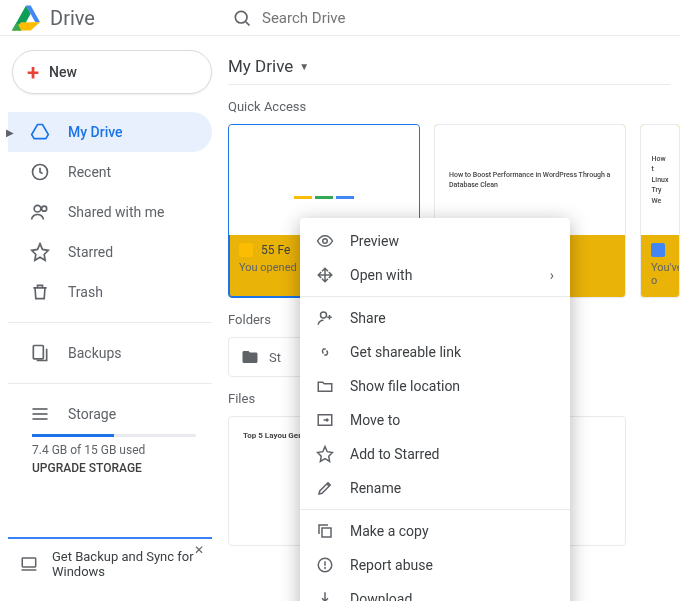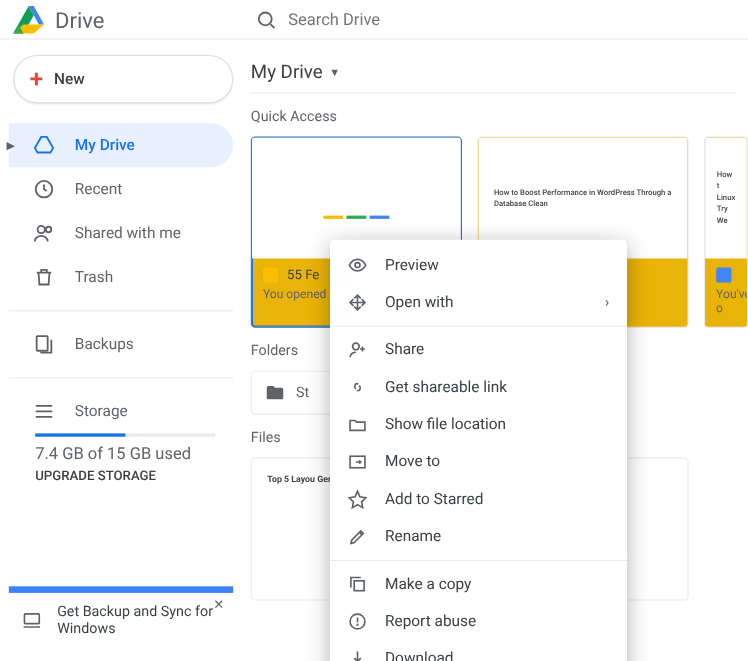--- a/index.html
+++ b/index.html
@@ -21,24 +21,24 @@
 .nav-item { display: flex; align-items: center; gap: 18px; height: 40px; padding: 0 10px 0 22px; border-radius: 0 20px 20px 0; color: #5f6368; cursor: pointer; }
 .nav-item.active { background: #e8f0fe; color: #1a73e8; font-weight: 500; }
 .nav-item.active svg { stroke: #1a73e8; fill: none; }
 .nav-item .chev { position: absolute; left: 6px; font-size: 10px; color: #5f6368; }
 .nav-item svg, .nav-item .ic { width: 20px; height: 20px; stroke: #5f6368; fill: none; stroke-width: 2; }
 .sep { border-top: 1px solid #e8eaed; margin: 10px 0 10px 0; }
 
 .storage { padding: 0 16px 0 24px; }
 .st-bar { height: 3px; background: #e8eaed; border-radius: 2px; margin-bottom: 6px; }
 .st-fill { height: 3px; background: #1a73e8; width: 50%; }
-.st-text { font-size: 15px; color: #5f6368; margin-bottom: 4px; }
+.st-text { font-size: 12px; color: #5f6368; margin-bottom: 4px; }
 .st-up { font-size: 12px; color: #404040; font-weight: 500; }
 
-.promo { margin-top: auto; display: flex; align-items: center; gap: 14px; padding: 10px 12px; border-top: 6px solid #3b82f6; font-size: 13px; color: #3c4043; position: relative; }
+.promo { margin-top: auto; display: flex; align-items: center; gap: 14px; padding: 10px 12px; border-top: 2px solid #3b82f6; font-size: 13px; color: #3c4043; position: relative; }
 .promo .x { position: absolute; top: 4px; right: 8px; font-size: 12px; color: #5f6368; }
 
 .main { flex: 1; padding: 20px 0 0 16px; overflow: hidden; }
 .mdr { display: flex; align-items: center; gap: 6px; font-size: 17px; color: #3c4043; padding-bottom: 8px; border-bottom: 1px solid #e8eaed; margin-right: 10px; }
 .sec-label { font-size: 13px; color: #5f6368; margin: 14px 0 10px 0; }
 
 .qa { display: flex; gap: 14px; }
 .card { width: 192px; border: 1px solid #e8eaed; border-radius: 4px; background: #eab308; overflow: hidden; flex-shrink: 0; }
 .card .thumb { height: 110px; background: #fff; display: flex; align-items: center; justify-content: center; }
 .card.sel { border-color: #1a73e8; box-shadow: 0 0 0 1px #1a73e8 inset; }
@@ -115,20 +115,26 @@
       <div class="nav-item">
         <svg viewBox="0 0 24 24">
             <circle cx="9" cy="8" r="4"></circle>
             <path d="M2 21c0-4 4-6 7-6s7 2 7 6"></path>
             <circle cx="17" cy="8" r="3"></circle>
           </svg>
         <span>Shared with me</span>
       </div>
       <div class="nav-item">
         <svg viewBox="0 0 24 24">
+            <path d="M12 2l2.9 6.9L22 10l-5 4.9L18.2 22 12 18.3 5.8 22 7 14.9 2 10l7.1-1.1z"></path>
+          </svg>
+        <span>Starred</span>
+      </div>
+      <div class="nav-item">
+        <svg viewBox="0 0 24 24">
             <path d="M4 7h16M9 7V4h6v3M6 7l1 13h10l1-13"></path>
           </svg>
         <span>Trash</span>
       </div>
       <div class="sep"></div>
       <div class="nav-item">
         <svg viewBox="0 0 24 24">
             <rect x="4" y="3" width="12" height="16" rx="1"></rect>
             <path d="M8 21h12V7"></path>
           </svg>

